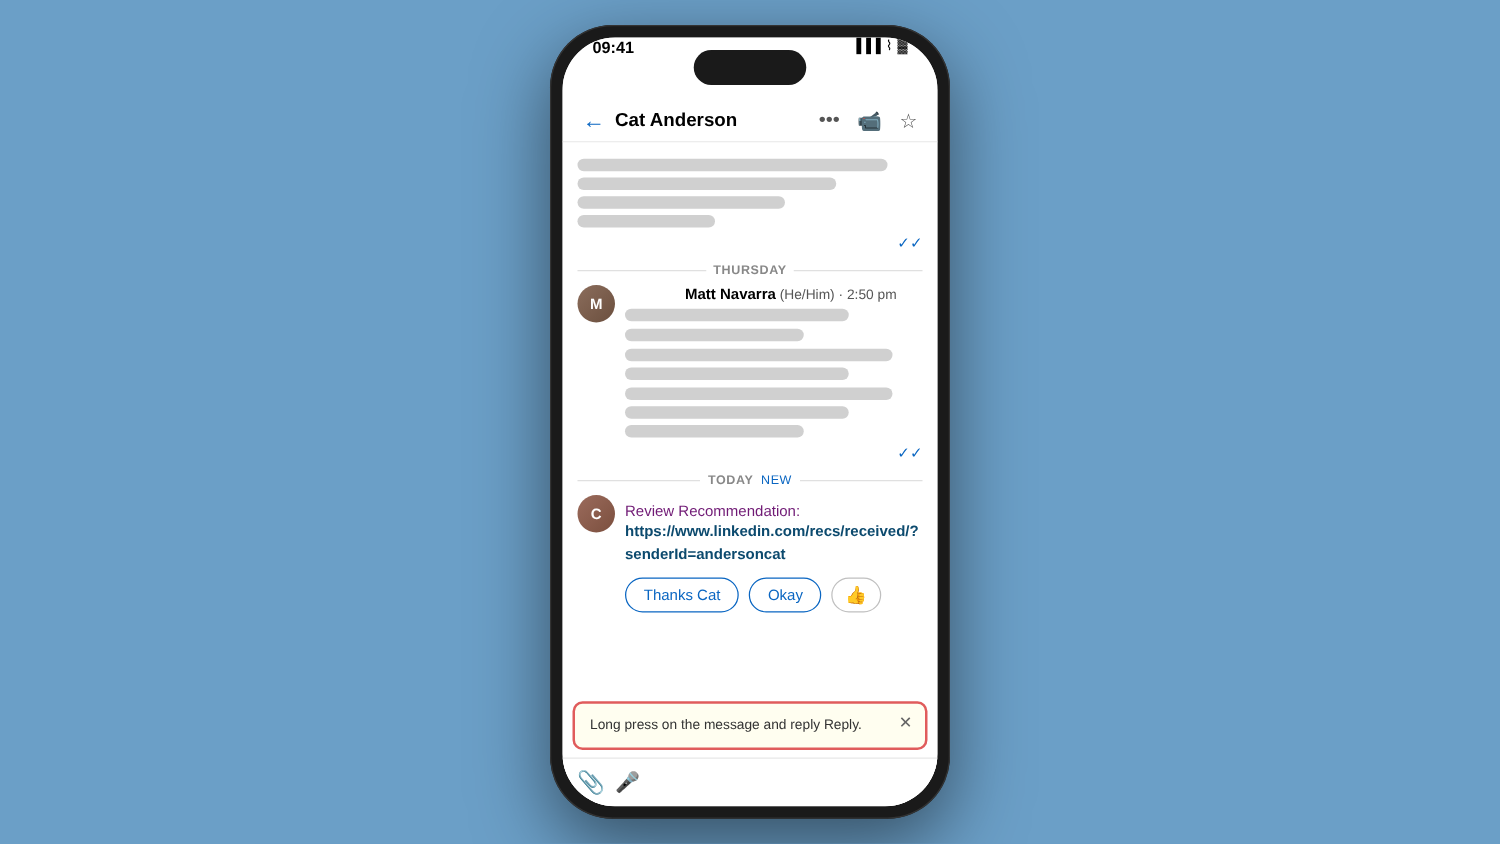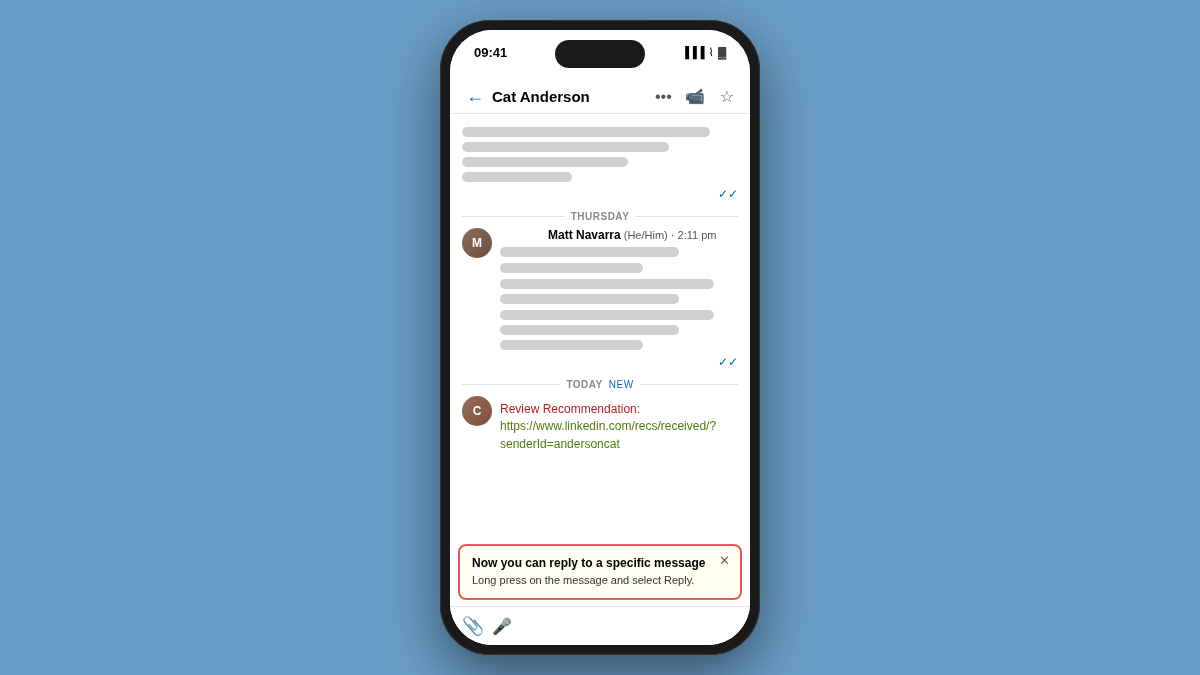--- a/index.html
+++ b/index.html
@@ -46,21 +46,21 @@
       background: #1a1a1a;
       border-radius: 20px;
       z-index: 100;
     }
 
     
     .status-bar {
       height: 50px;
       background: #fff;
       display: flex;
-      align-items: center;
+      align-items: flex-start;
       justify-content: space-between;
       padding: 0 24px 6px;
       flex-shrink: 0;
     }
 
     .status-time {
       font-size: 13px;
       font-weight: 700;
       color: #000;
     }
@@ -218,28 +218,29 @@
     }
 
     .message-text {
       font-size: 12px;
       color: #000;
       line-height: 1.5;
       margin-bottom: 4px;
     }
 
     .message-link {
-      color: #4d7c0f;
+      color: #0c4a6e;
       font-size: 12px;
       text-decoration: none;
+      font-weight: bold;
     }
 
     .review-label {
       font-size: 12px;
-      color: #b91c1c;
+      color: #701a75;
       font-weight: 500;
       margin-top: 6px;
     }
 
     
     .quick-replies {
       display: flex;
       gap: 8px;
       margin-top: 10px;
       flex-wrap: wrap;
@@ -374,21 +375,21 @@
         <div class="date-divider">
           <span>THURSDAY</span>
         </div>
 
         <div class="message-group">
           <div class="avatar matt">M</div>
           <div class="message-content">
             <div class="message-sender-info">
               <span class="message-sender-name">Matt Navarra</span>
               <span>(He/Him)</span>
-              <span>· 2:11 pm</span>
+              <span>· 2:50 pm</span>
             </div>
             <div class="blurred-block medium"></div>
             <div class="blurred-block short" style="margin-top:6px;"></div>
             <div class="blurred-block long" style="margin-top:6px;"></div>
             <div class="blurred-block medium"></div>
             <div class="blurred-block long" style="margin-top:6px;"></div>
             <div class="blurred-block medium"></div>
             <div class="blurred-block short"></div>
             <div class="sent-check">✓✓</div>
           </div>
@@ -399,29 +400,33 @@
           <span class="new-badge">NEW</span>
         </div>
 
         <div class="message-group">
           <div class="avatar cat">C</div>
           <div class="message-content">
             <div class="review-label">Review Recommendation:</div>
             <a class="message-link" href="#">https://www.linkedin.com/recs/received/?senderId=andersoncat</a>
 
             
+            <div class="quick-replies">
+              <button class="quick-reply-btn">Thanks Cat</button>
+              <button class="quick-reply-btn">Okay</button>
+              <button class="quick-reply-emoji">👍</button>
+            </div>
           </div>
         </div>
 
       </div>
 
       <div class="tooltip-notification">
         <span class="tooltip-close">✕</span>
-        <div class="tooltip-title">Now you can reply to a specific message</div>
-        <div class="tooltip-body">Long press on the message and select Reply.</div>
+        <div class="tooltip-body">Long press on the message and reply Reply.</div>
       </div>
 
       <div class="input-bar">
         <span class="input-attach">📎</span>
         <span class="input-mic">🎤</span>
       </div>
     </div>
 
   </div>
 </div>

